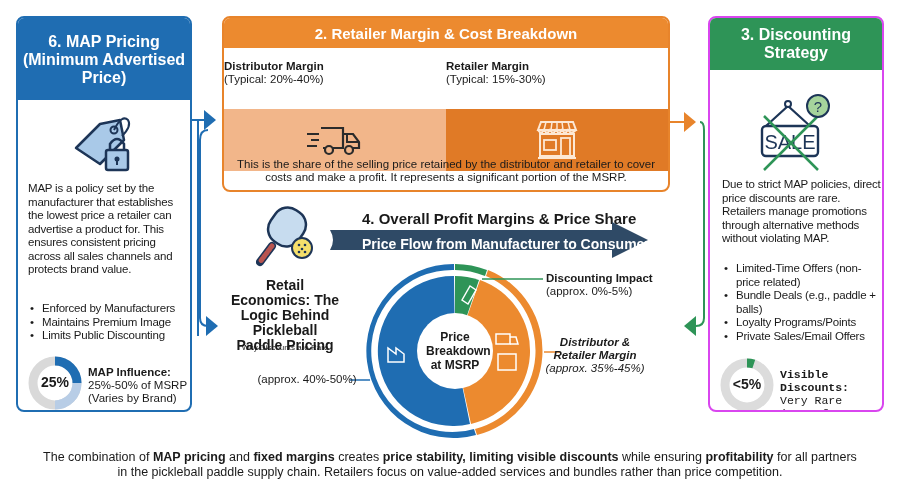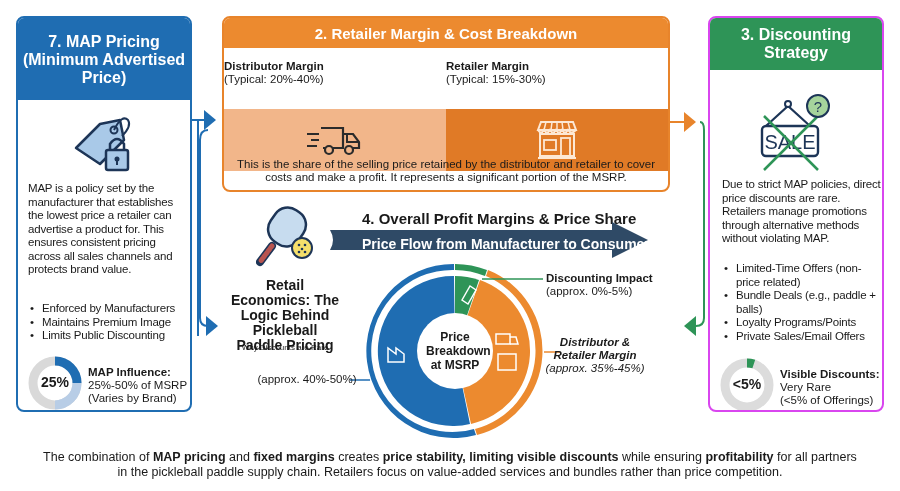--- a/index.html
+++ b/index.html
@@ -52,21 +52,21 @@
   <path d="M208 130 Q200 130 200 140 V318 Q200 326 208 326" stroke="#1f6db2" stroke-width="2" fill="none"></path>
   <path d="M206 326 L206 316 L218 326 L206 336 Z" fill="#1f6db2"></path>
 
   <path d="M670 122 H684" stroke="#e8842b" stroke-width="2" fill="none"></path>
   <path d="M684 112 L696 122 L684 132 Z" fill="#e8842b"></path>
   <path d="M700 122 Q704 122 704 130 V318 Q704 326 696 326" stroke="#2e9457" stroke-width="2" fill="none"></path>
   <path d="M696 316 L684 326 L696 336 Z" fill="#2e9457"></path>
 </svg>
 
 <div class="abs panel1">
-  <div class="hdr">7. MAP Pricing (Minimum Advertised Price)</div>
+  <div class="hdr">6. MAP Pricing (Minimum Advertised Price)</div>
   <div class="abs" style="left:52px;top:92px;">
     <svg width="70" height="66" viewBox="0 0 70 66">
       <path d="M6 38 L30 14 L50 10 L54 30 L30 54 Z" fill="#a9c9e8" stroke="#1d3557" stroke-width="2.5" stroke-linejoin="round"></path>
       <circle cx="44" cy="20" r="3.5" fill="none" stroke="#1d3557" stroke-width="2"></circle>
       <path d="M44 20 Q52 4 58 10 Q62 16 52 26" fill="none" stroke="#1d3557" stroke-width="2"></path>
       <rect x="36" y="40" width="22" height="20" rx="2" fill="#a9c9e8" stroke="#1d3557" stroke-width="2.5"></rect>
       <path d="M40 40 V34 Q47 24 54 34 V40" fill="none" stroke="#1d3557" stroke-width="2.5"></path>
       <circle cx="47" cy="49" r="2.5" fill="#1d3557"></circle>
       <rect x="46" y="50" width="2" height="5" fill="#1d3557"></rect>
     </svg>
@@ -150,21 +150,21 @@
     <li>Loyalty Programs/Points</li>
     <li>Private Sales/Email Offers</li>
   </ul>
   <div class="abs" style="left:10px;top:340px;width:54px;height:54px;">
     <svg width="54" height="54" viewBox="0 0 54 54">
       <circle cx="27" cy="27" r="22" fill="none" stroke="#dcdcdc" stroke-width="9"></circle>
       <path d="M27 5 A22 22 0 0 1 33.8 6.1" fill="none" stroke="#2e9457" stroke-width="9"></path>
     </svg>
     <div class="abs" style="left:0;top:18px;width:54px;text-align:center;font-weight:bold;font-size:14px;">&lt;5%</div>
   </div>
-  <div class="abs" style="left:70px;top:350px;font-size:11.5px;line-height:13px;">
+  <div class="abs" style="left:70px;top:350px;font-size:11.5px;line-height:13px;font-family:Liberation Mono, monospace;">
     <b>Visible Discounts:</b><br>
     <span>Very Rare</span><br>
     <span>(&lt;5% of Offerings)</span>
   </div>
 </div>
 
 <div class="abs" style="left:256px;top:206px;">
   <svg width="62" height="64" viewBox="0 0 62 64">
     <rect x="14" y="2" width="34" height="38" rx="15" transform="rotate(35 31 21)" fill="#c7dcef" stroke="#1d3557" stroke-width="2.5"></rect>
     <path d="M16 40 L4 56" stroke="#1d3557" stroke-width="8" stroke-linecap="round"></path>

